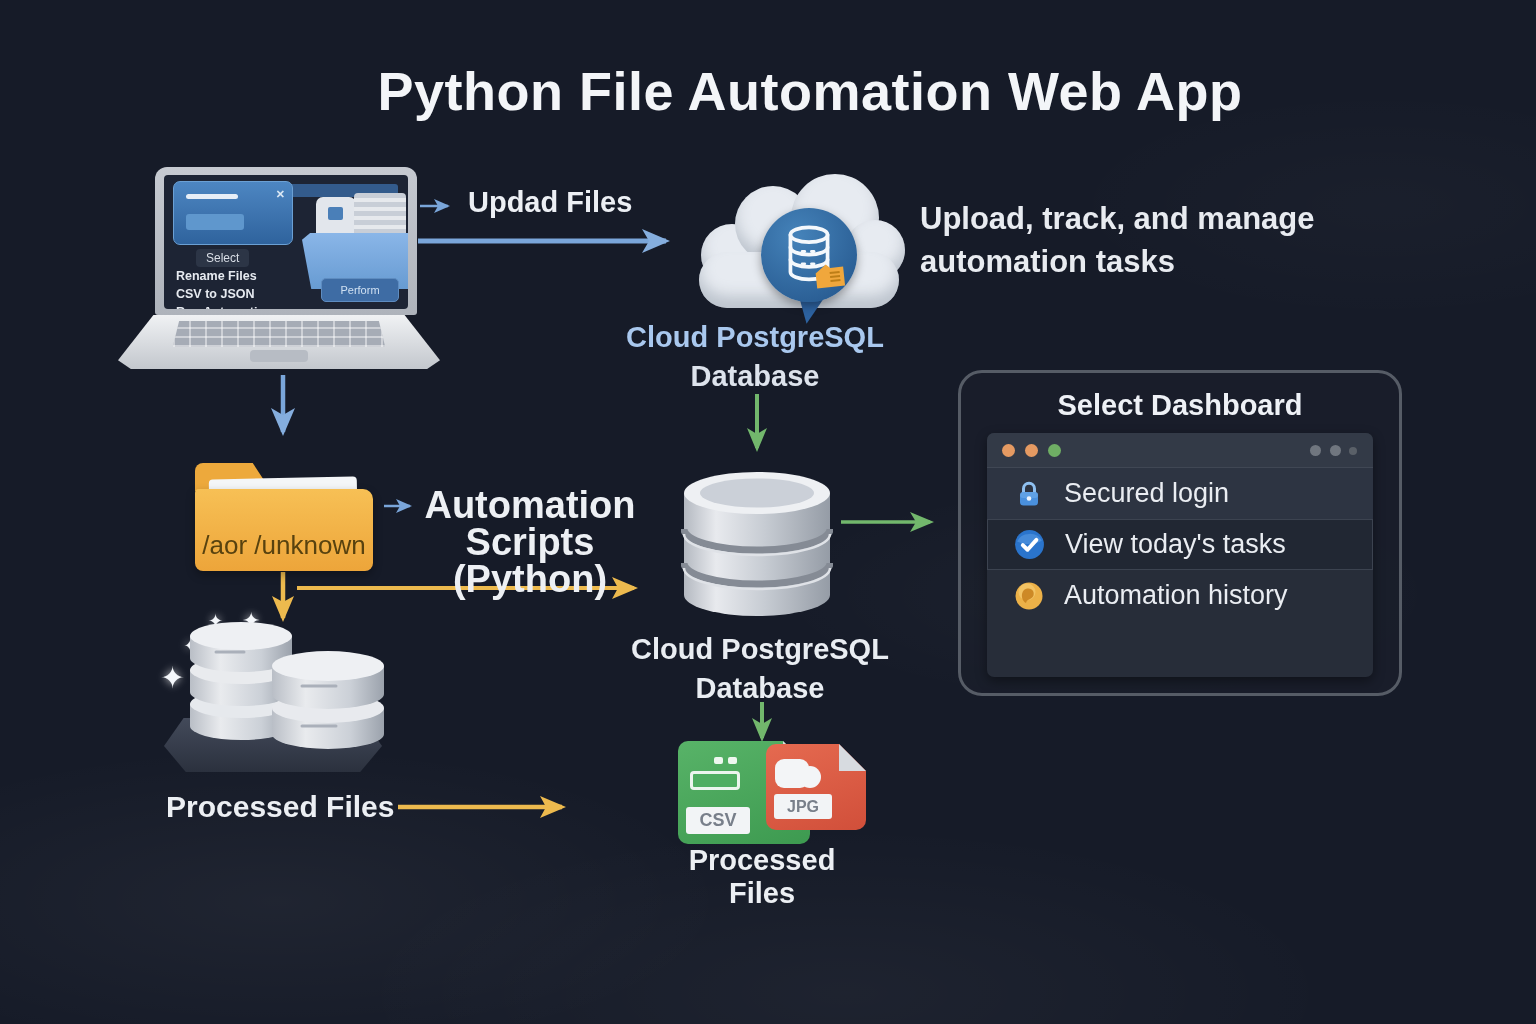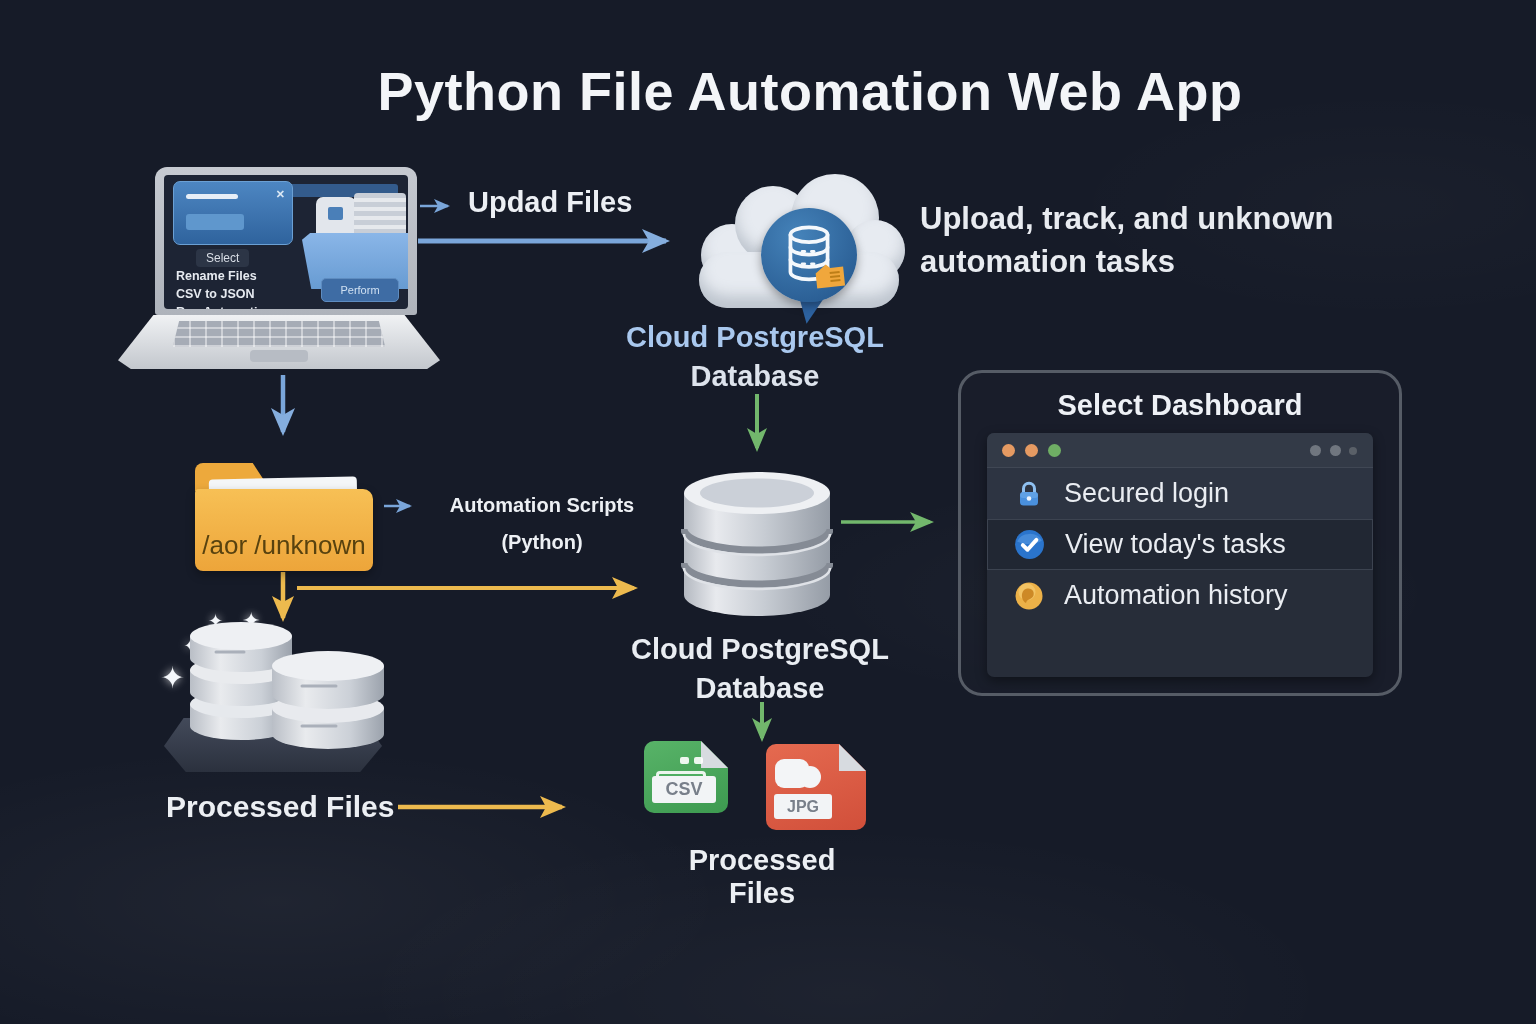--- a/index.html
+++ b/index.html
@@ -58,39 +58,39 @@
   .cloud-badge{position:absolute;left:66px;top:40px;width:96px;height:94px;border-radius:50%;
                background:radial-gradient(circle at 38% 30%,#4583ba,#2a5e94 78%);
                display:flex;align-items:center;justify-content:center;box-shadow:0 4px 10px rgba(0,0,0,.35);}
   .cloud-tail{position:absolute;left:102px;top:128px;width:0;height:0;border-left:11px solid transparent;border-right:15px solid transparent;border-top:28px solid #2d62a0;transform:rotate(6deg);}
   .badge-folder{position:absolute;left:118px;top:94px;}
   .upload-files{left:468px;top:186px;font-size:29px;font-weight:bold;color:#eceff4;}
   .tagline{left:920px;top:197px;font-size:31px;line-height:43px;font-weight:bold;color:#e8ebf0;}
   .cloud-db-lbl{left:610px;top:318px;width:290px;text-align:center;font-size:29px;line-height:39px;font-weight:bold;}
   .cloud-db-lbl .l1{color:#a9c8ee;}
   .cloud-db-lbl .l2{color:#dde3ec;}
-  .scripts-lbl{left:408px;top:487px;width:268px;text-align:center;font-size:20px;line-height:37px;font-weight:bold;color:#edf0f4;}
+  .scripts-lbl{left:396px;top:487px;width:268px;text-align:center;font-size:38px;line-height:37px;font-weight:bold;color:#edf0f4;}
   .center-db-lbl{left:630px;top:630px;width:260px;text-align:center;font-size:29px;line-height:39px;font-weight:bold;color:#e9edf2;}
   .processed-left{left:166px;top:790px;font-size:30px;font-weight:bold;color:#eceff3;}
   .processed-center{left:652px;top:844px;width:220px;text-align:center;font-size:29px;font-weight:bold;color:#eceff3;}
   
   .bigfolder{left:195px;top:463px;width:178px;height:108px;}
   .bf-tab{position:absolute;left:0;top:0;width:76px;height:28px;background:#eda93c;clip-path:polygon(0 0,76% 0,100% 100%,0 100%);border-radius:8px 0 0 0;}
   .bf-paper{position:absolute;left:14px;top:15px;width:148px;height:26px;background:#f4f6f8;border-radius:4px;transform:rotate(-1.2deg);}
   .bf-body{position:absolute;left:0;top:26px;width:178px;height:82px;background:linear-gradient(180deg,#f7c055,#eda53a);border-radius:4px 10px 8px 8px;box-shadow:0 4px 10px rgba(0,0,0,.3);
            display:flex;align-items:flex-end;justify-content:center;padding-bottom:10px;box-sizing:border-box;}
   .bf-label{font-size:26px;color:#58420f;}
   
   .stack{left:158px;top:608px;width:236px;height:172px;}
   .platform{position:absolute;left:6px;top:110px;width:218px;height:54px;background:linear-gradient(180deg,#434a5a,#2b313e);
             clip-path:polygon(9% 0,91% 0,100% 52%,90% 100%,10% 100%,0 52%);border-radius:10px;}
   .sparkle{position:absolute;color:#f4f7fb;text-shadow:0 0 8px rgba(255,255,255,.75);} 
   
   .file{border-radius:10px;}
-  .csv-file{left:644px;top:741px;width:84px;height:72px;background:linear-gradient(160deg,#58b368,#3d9a50);}
+  .csv-file{left:678px;top:741px;width:84px;height:103px;background:linear-gradient(160deg,#58b368,#3d9a50);padding-left:48px;}
   .jpg-file{left:766px;top:744px;width:100px;height:86px;background:linear-gradient(160deg,#e56a50,#d14f3a);}
   .fold-cut{position:absolute;right:0;top:0;width:0;height:0;border-top:27px solid #161b28;border-left:27px solid transparent;}
   .fold{position:absolute;right:0;top:0;width:0;height:0;border-bottom:27px solid #d7dbe0;border-right:27px solid transparent;}
   .csv-dot{position:absolute;top:16px;width:9px;height:7px;background:rgba(255,255,255,.9);border-radius:2px;}
   .csv-slot{position:absolute;left:12px;top:30px;width:44px;height:13px;border:3px solid #ecf5ee;border-radius:4px;background:#4fae62;}
   .file-badge{position:absolute;left:8px;background:#f2f4f6;border-radius:3px;display:flex;align-items:center;justify-content:center;font-weight:bold;color:#787f8a;}
   .csv-badge{bottom:10px;width:64px;height:27px;font-size:18px;}
   .jpg-badge{bottom:11px;width:58px;height:25px;font-size:16px;}
   .jpg-thumb{position:absolute;left:9px;top:15px;width:34px;height:29px;background:#f3f5f7;border-radius:9px;}
   .jpg-thumb:after{content:"";position:absolute;right:-12px;top:7px;width:22px;height:22px;background:#f3f5f7;border-radius:50%;}
@@ -177,21 +177,21 @@
     </div>
     <div class="lp-base">
       <div class="lp-kb"></div>
       <div class="lp-tp"></div>
     </div>
   </div>
 
   <div class="abs upload-files">Updad Files</div>
 
   <div class="abs tagline">
-    <div>Upload, track, and unknown</div>
+    <div>Upload, track, and manage</div>
     <div>automation tasks</div>
   </div>
 
   <div class="abs cloud">
     <div class="puff p1"></div>
     <div class="puff p2"></div>
     <div class="puff p3"></div>
     <div class="puff p4"></div>
     <div class="pbase"></div>
     <div class="cloud-tail"></div>

